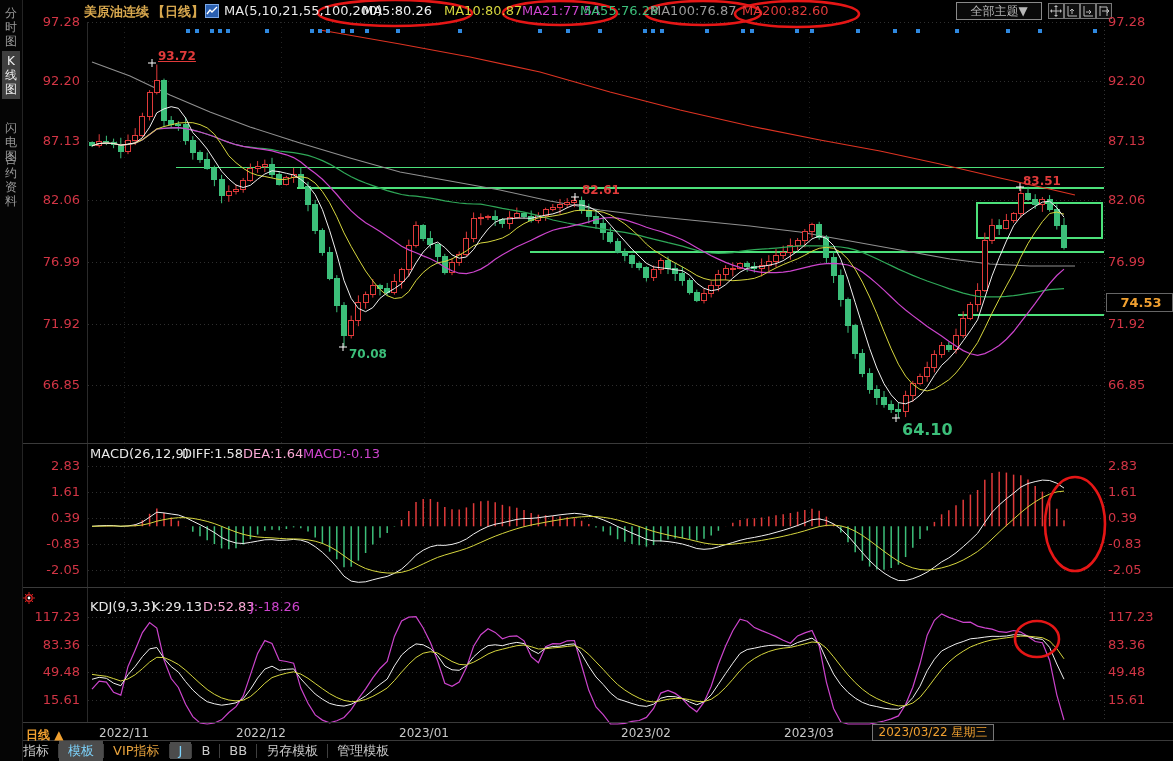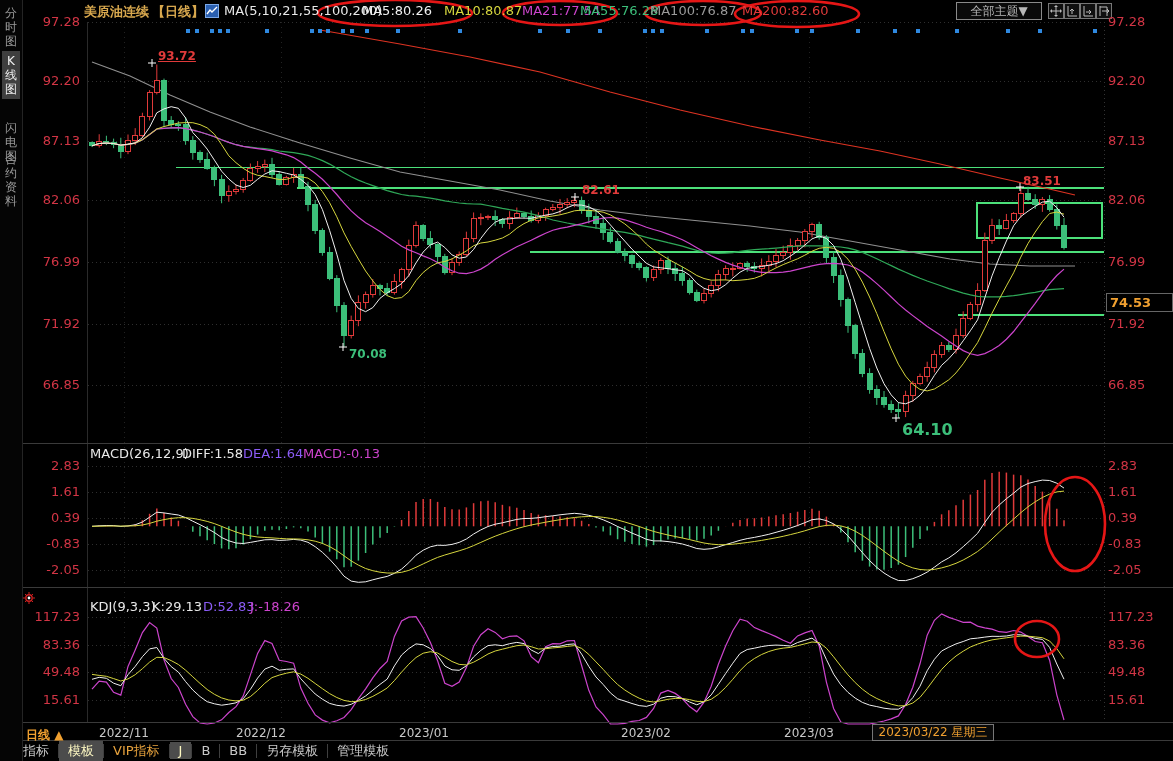--- a/index.html
+++ b/index.html
@@ -8,37 +8,37 @@
   .abs{position:absolute;}
   
   #sidebar{position:absolute;left:0;top:0;width:22px;height:761px;background:#050505;border-right:1px solid #242424;}
   .side-tab{position:absolute;left:2px;width:18px;text-align:center;font-size:12px;line-height:14px;
             color:#9a9a9a;padding:3px 0;cursor:default;word-break:break-all;}
   .side-tab.active{background:#3f3f3f;color:#f0f0f0;}
   
   #header{position:absolute;left:0;top:0;width:1173px;height:22px;}
   .hdr{position:absolute;top:3px;font-size:13px;white-space:nowrap;}
   .title{color:#d8a84e;font-weight:bold;}
-  .white{color:#e8e8e8;} .yellow{color:#8b5cf6;} .magenta{color:#cc44cc;}
+  .white{color:#e8e8e8;} .yellow{color:#f9a8d4;} .magenta{color:#cc44cc;}
   #theme-btn{position:absolute;left:956px;top:2px;width:84px;height:16px;border:1px solid #8a8a8a;
              color:#b8b8b8;font-size:12px;text-align:center;line-height:16px;background:#0a0a0a;}
   .tool-ic{position:absolute;top:3px;width:14px;height:14px;border:1px solid #777;background:#101010;}
   
   .p-hdr{position:absolute;font-size:13px;white-space:nowrap;}
   
   #price-tag{position:absolute;left:1106px;top:293px;width:62px;height:17px;border:1px solid #666;
-             background:#000;color:#f0a030;font-size:13px;font-weight:bold;text-align:left;
+             background:#000;color:#f0a030;font-size:13px;font-weight:bold;text-align:center;
              padding-left:3px;line-height:17px;}
   #date-hl{position:absolute;left:872px;top:724px;width:120px;height:15px;border:1px solid #777;
            color:#f0a030;font-size:12px;text-align:center;line-height:15px;background:#0a0a0a;}
   #period-lbl{position:absolute;left:26px;top:727px;color:#f0a030;font-size:12px;font-weight:bold;}
   
   #toolbar{position:absolute;left:14px;top:741px;height:19px;display:flex;align-items:center;font-size:13px;}
   .tb-item{padding:1px 9px;color:#c8c8c8;white-space:nowrap;}
-  .tb-item.sel{background:#4c4c4c;color:#fef9c3;}
+  .tb-item.sel{background:#4c4c4c;color:#7dd3fc;}
   .tb-item.vip{color:#e8a33d;}
   .tb-sep{width:1px;height:14px;background:#3f3f3f;}
   .hline{position:absolute;left:0;width:1173px;height:1px;background:#3a3a3a;}
 </style>
 </head>
 <body>
 
 <svg id="chart-svg" class="abs" width="1173" height="761" viewBox="0 0 1173 761" style="left:0;top:0">
     <line x1="88" y1="22" x2="1104" y2="22" stroke="#2e2e2e" stroke-dasharray="1 3" shape-rendering="crispEdges"></line>
     <line x1="88" y1="81" x2="1104" y2="81" stroke="#2e2e2e" stroke-dasharray="1 3" shape-rendering="crispEdges"></line>

